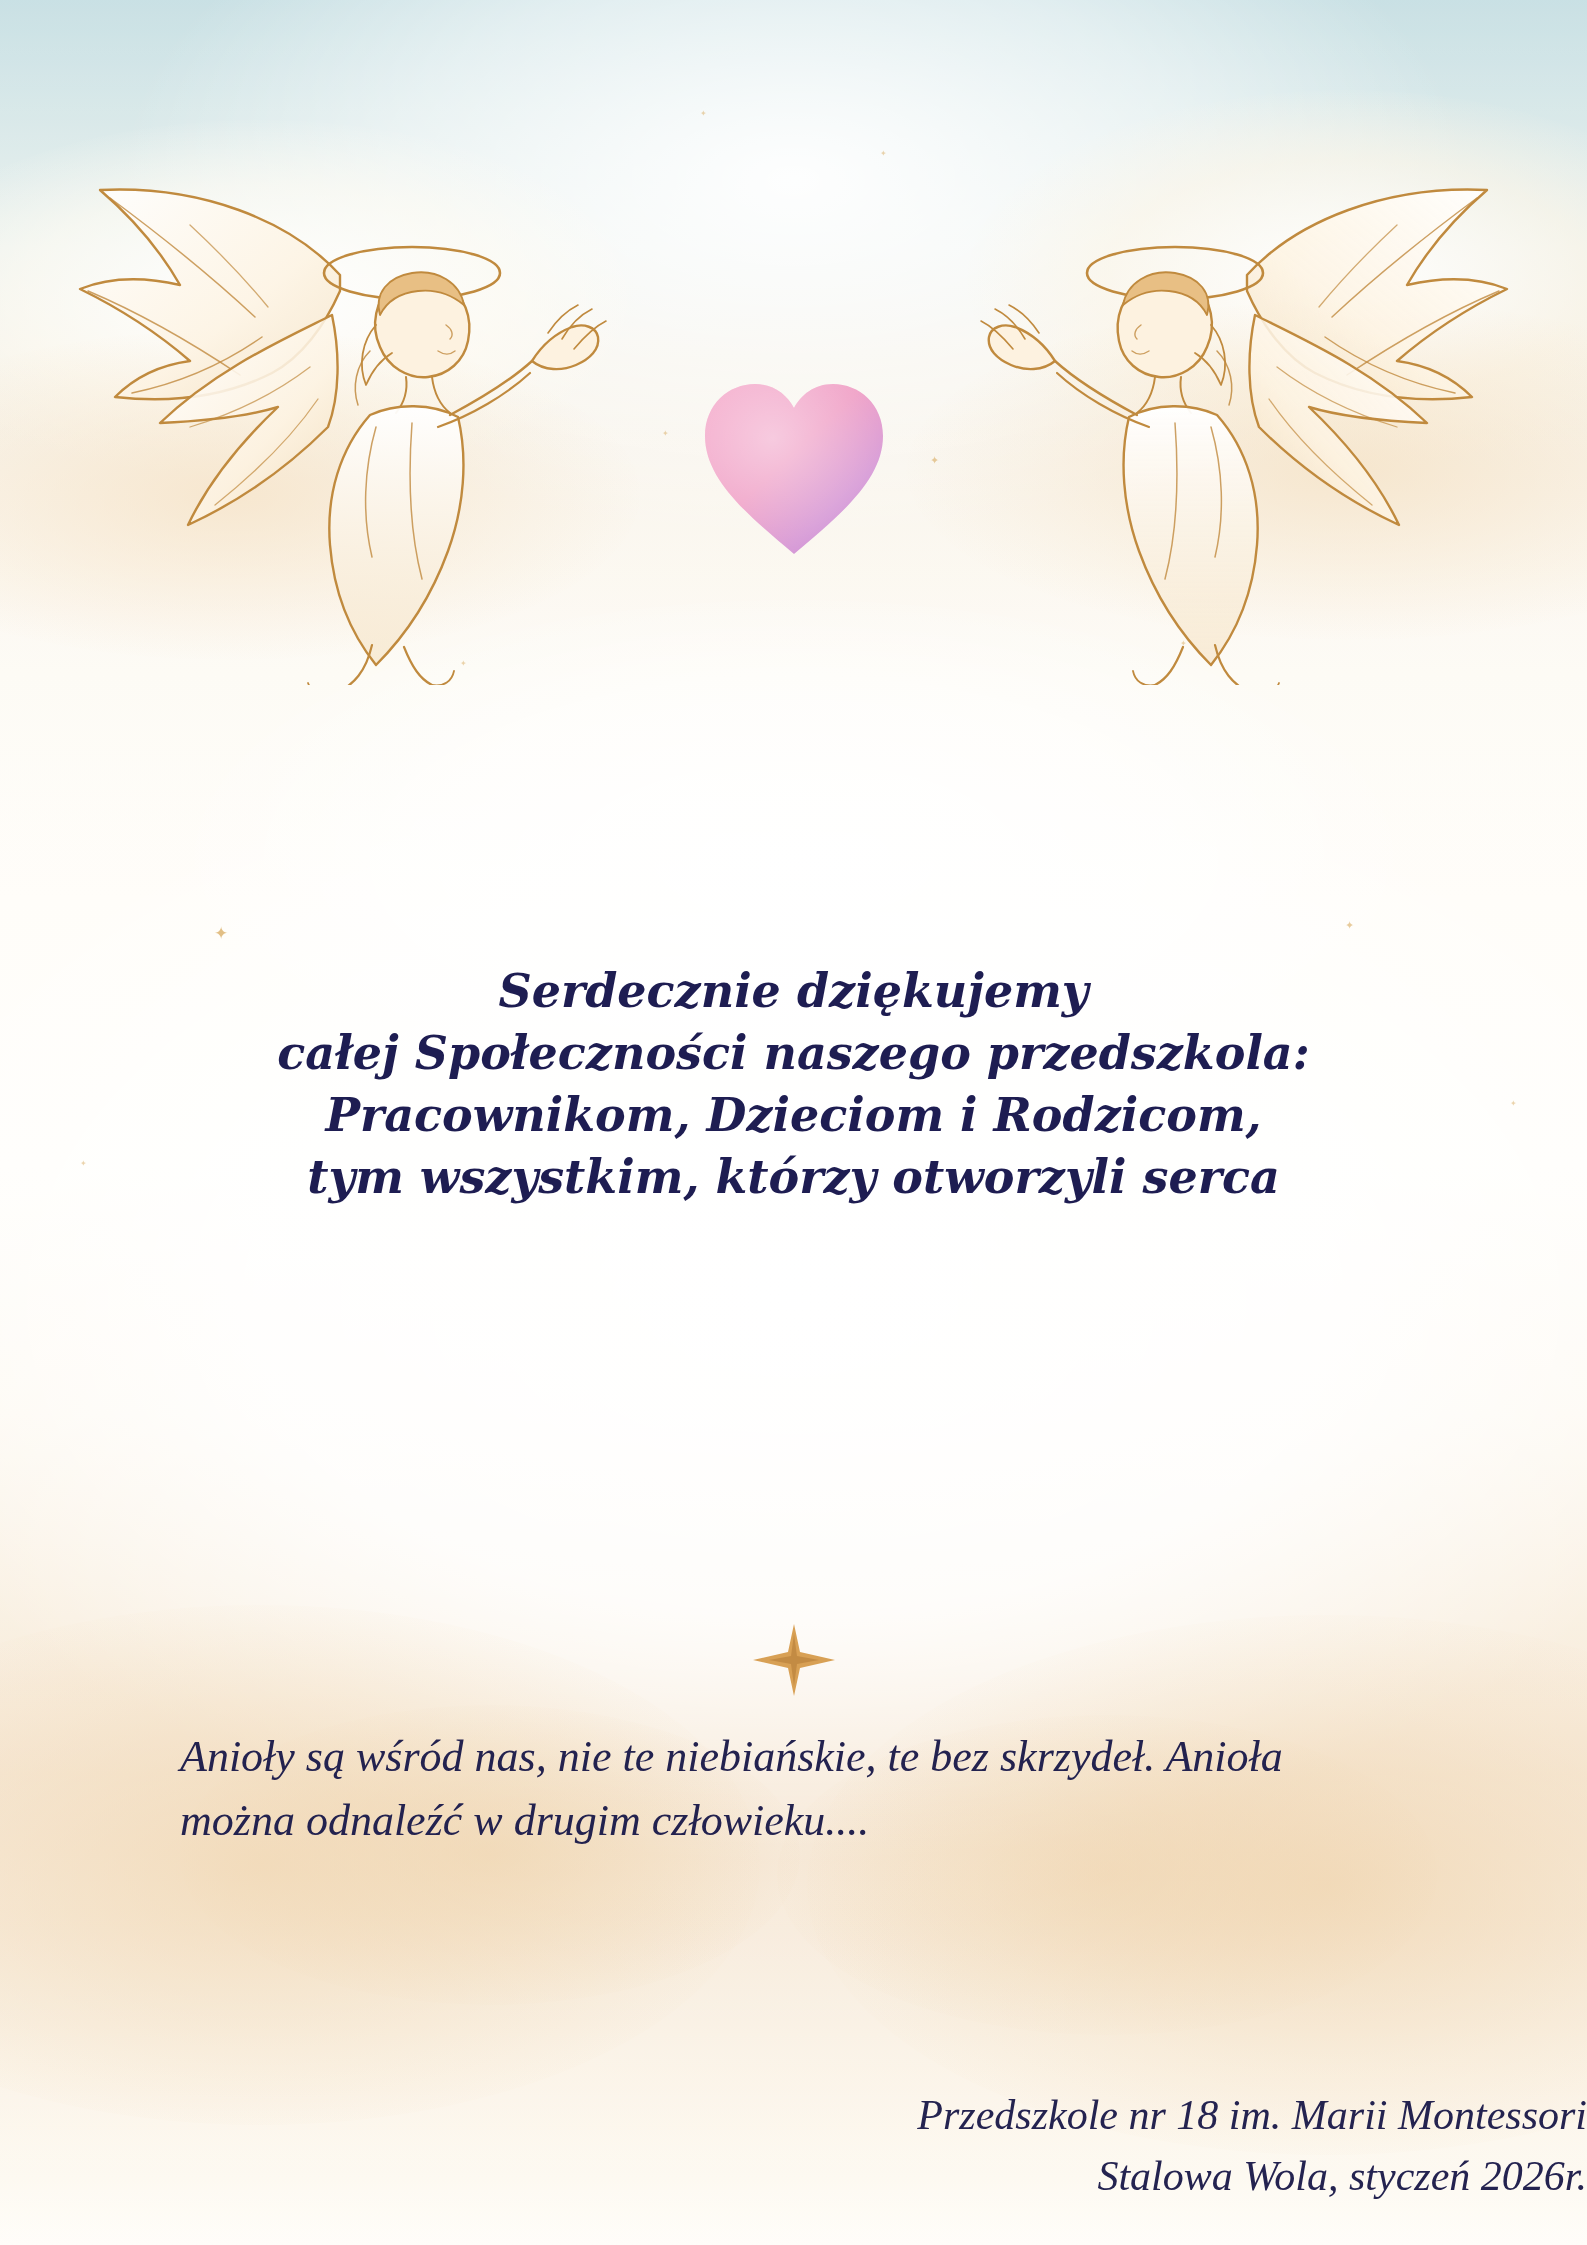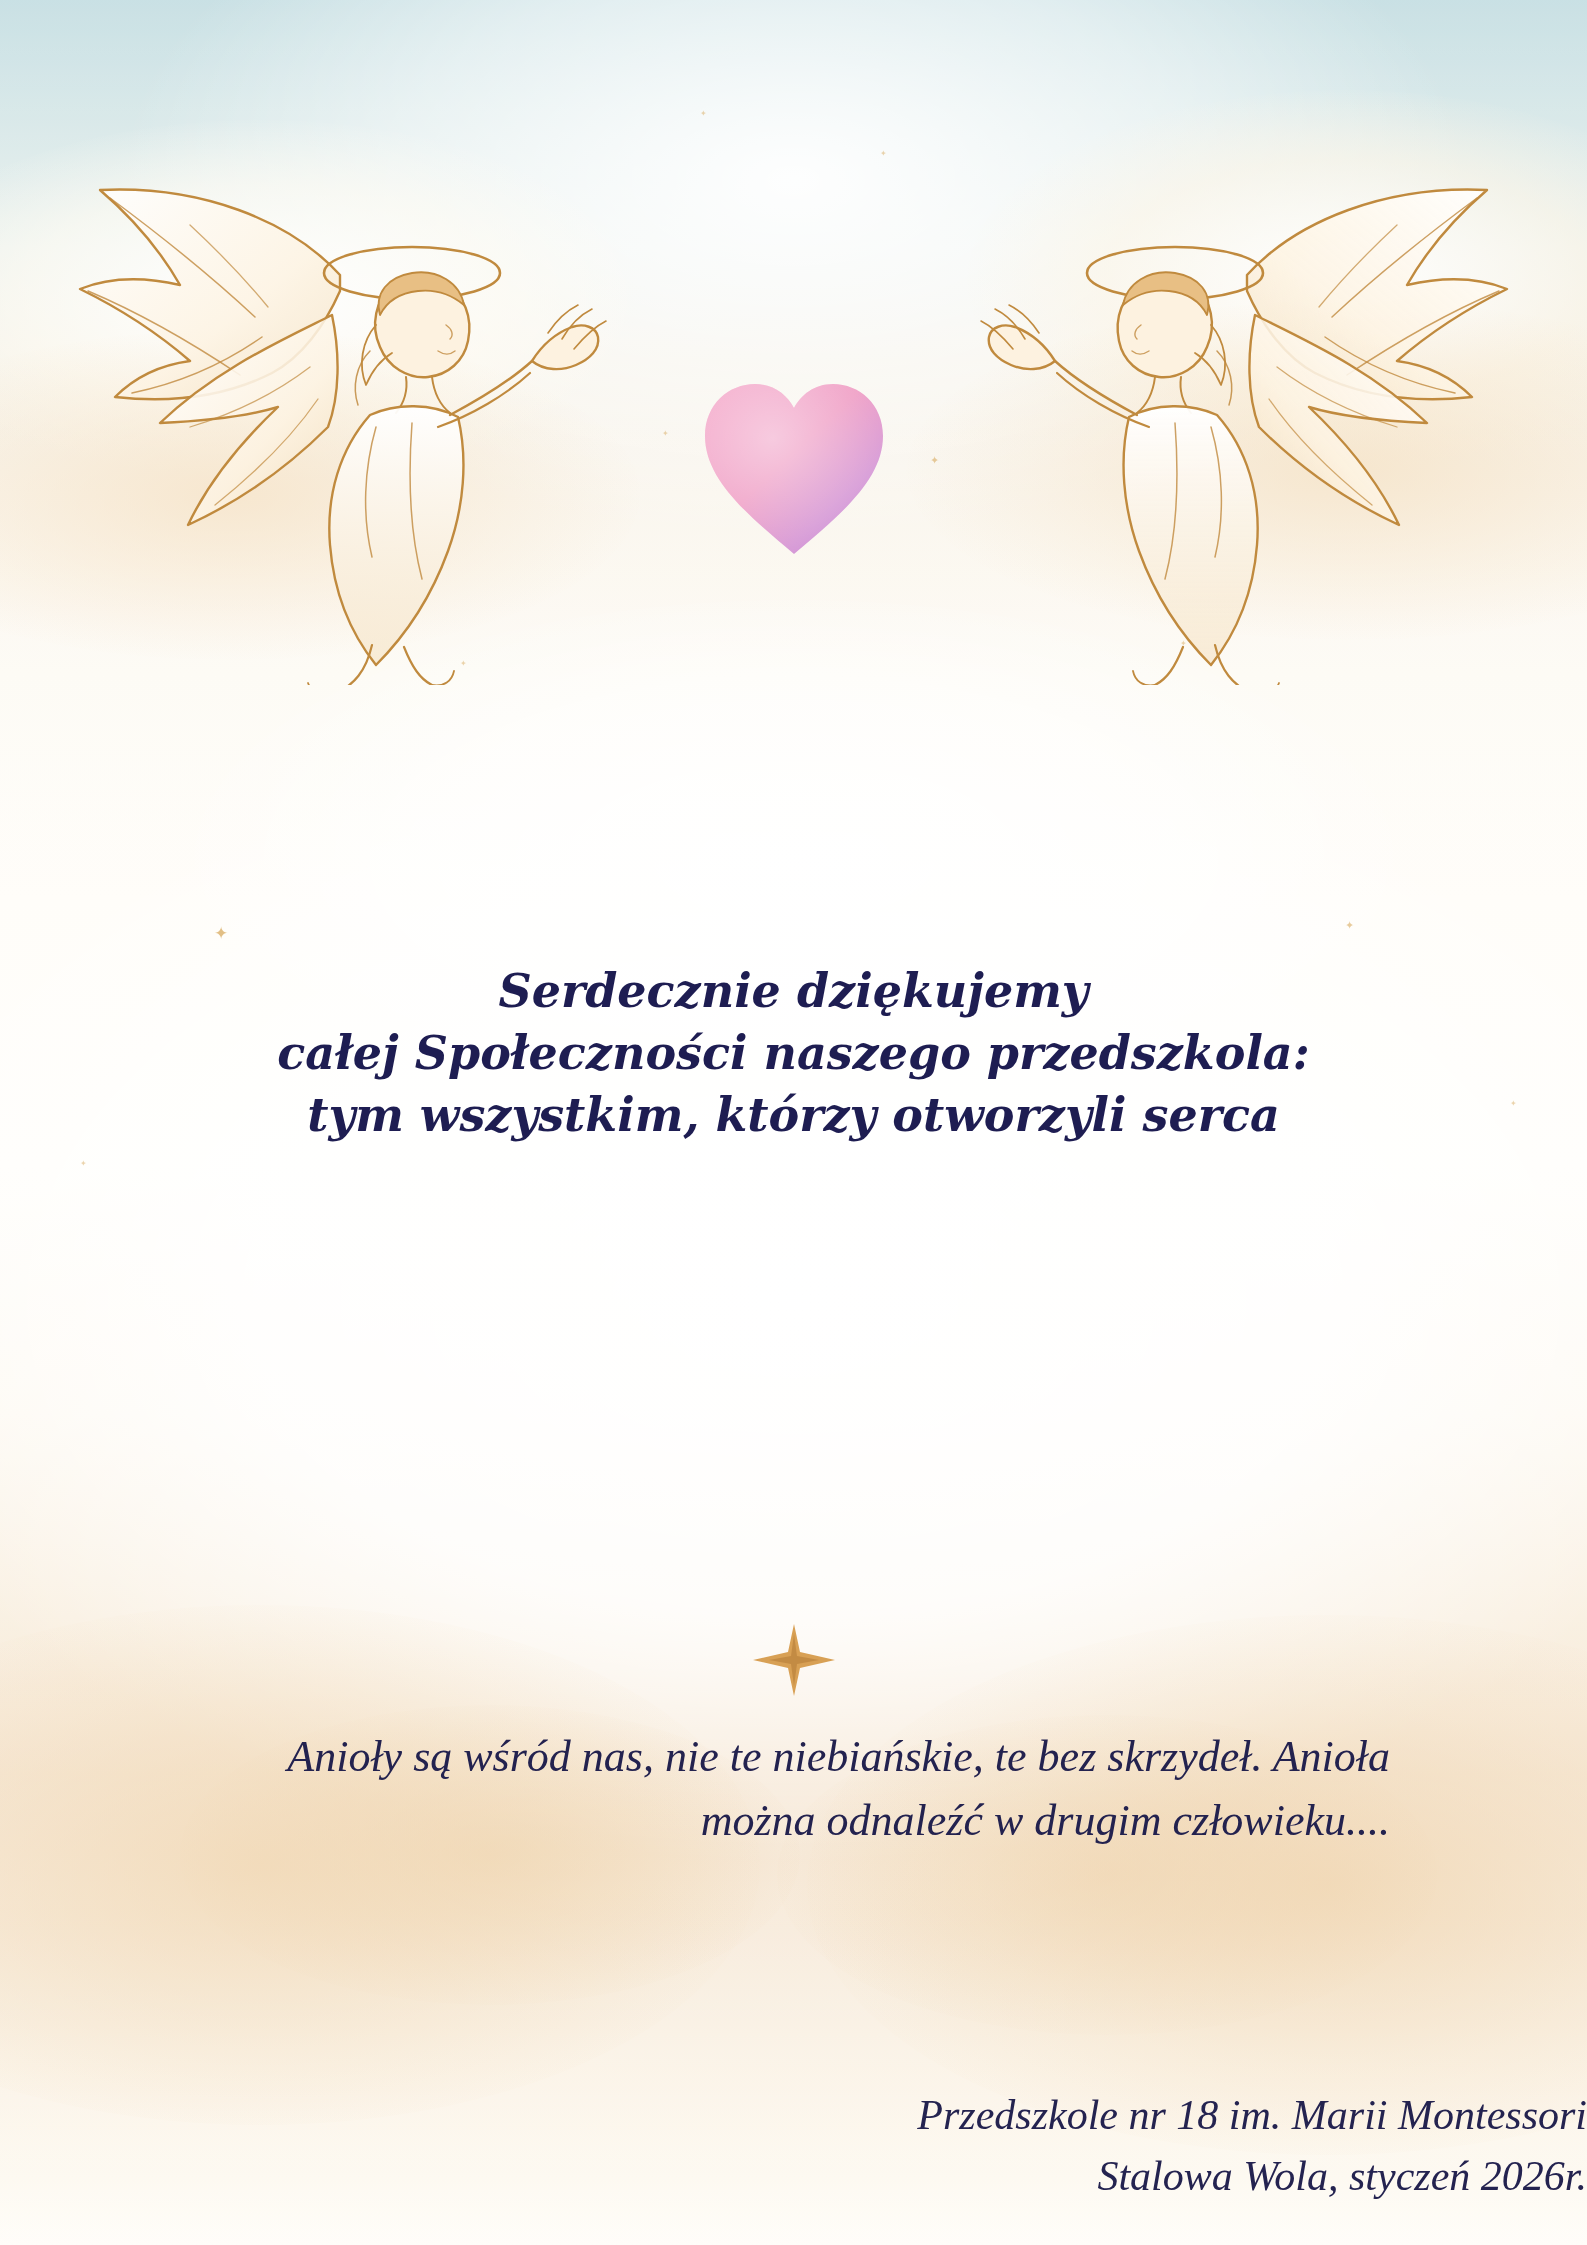--- a/index.html
+++ b/index.html
@@ -134,21 +134,21 @@
     width: 90px;
     height: 80px;
   }
   .divider svg { width: 100%; height: 100%; display: block; }
 
   .quote {
     position: absolute;
     left: 180px;
     right: 197px;
     top: 1725px;
-    text-align: right;
+    text-align: left;
     color: #23224f;
     font-family: "Liberation Serif", serif;
     font-style: italic;
     font-size: 44px;
     line-height: 1.45;
   }
 
   .signature {
     position: absolute;
     left: 0;
@@ -305,20 +305,21 @@
       </defs>
       <path d="M105 186 C60 148, 16 112, 16 68 C16 36, 40 16, 66 16 C85 16, 98 27, 105 40 C112 27, 125 16, 144 16 C170 16, 194 36, 194 68 C194 112, 150 148, 105 186 Z" fill="url(#heartgrad)"></path>
       <path d="M105 186 C60 148, 16 112, 16 68 C16 36, 40 16, 66 16 C85 16, 98 27, 105 40 C112 27, 125 16, 144 16 C170 16, 194 36, 194 68 C194 112, 150 148, 105 186 Z" fill="url(#heartsoft)"></path>
     </svg>
   </div>
 
 
   <div class="thanks">
     <span class="ln">Serdecznie dziękujemy</span>
     <span class="ln">całej Społeczności naszego przedszkola:</span>
+    <span class="ln">Pracownikom, Dzieciom i Rodzicom,</span>
     <span class="ln">tym wszystkim, którzy otworzyli serca</span>
   </div>
 
   <div class="divider">
     <svg viewBox="0 0 90 80" xmlns="http://www.w3.org/2000/svg">
       <path d="M45 4 L51 32 L86 40 L51 48 L45 76 L39 48 L4 40 L39 32 Z" fill="#d8a054"></path>
       <path d="M45 14 L48 36 L70 40 L48 44 L45 66 L42 44 L20 40 L42 36 Z" fill="#b8803a" opacity="0.65"></path>
     </svg>
   </div>
 

